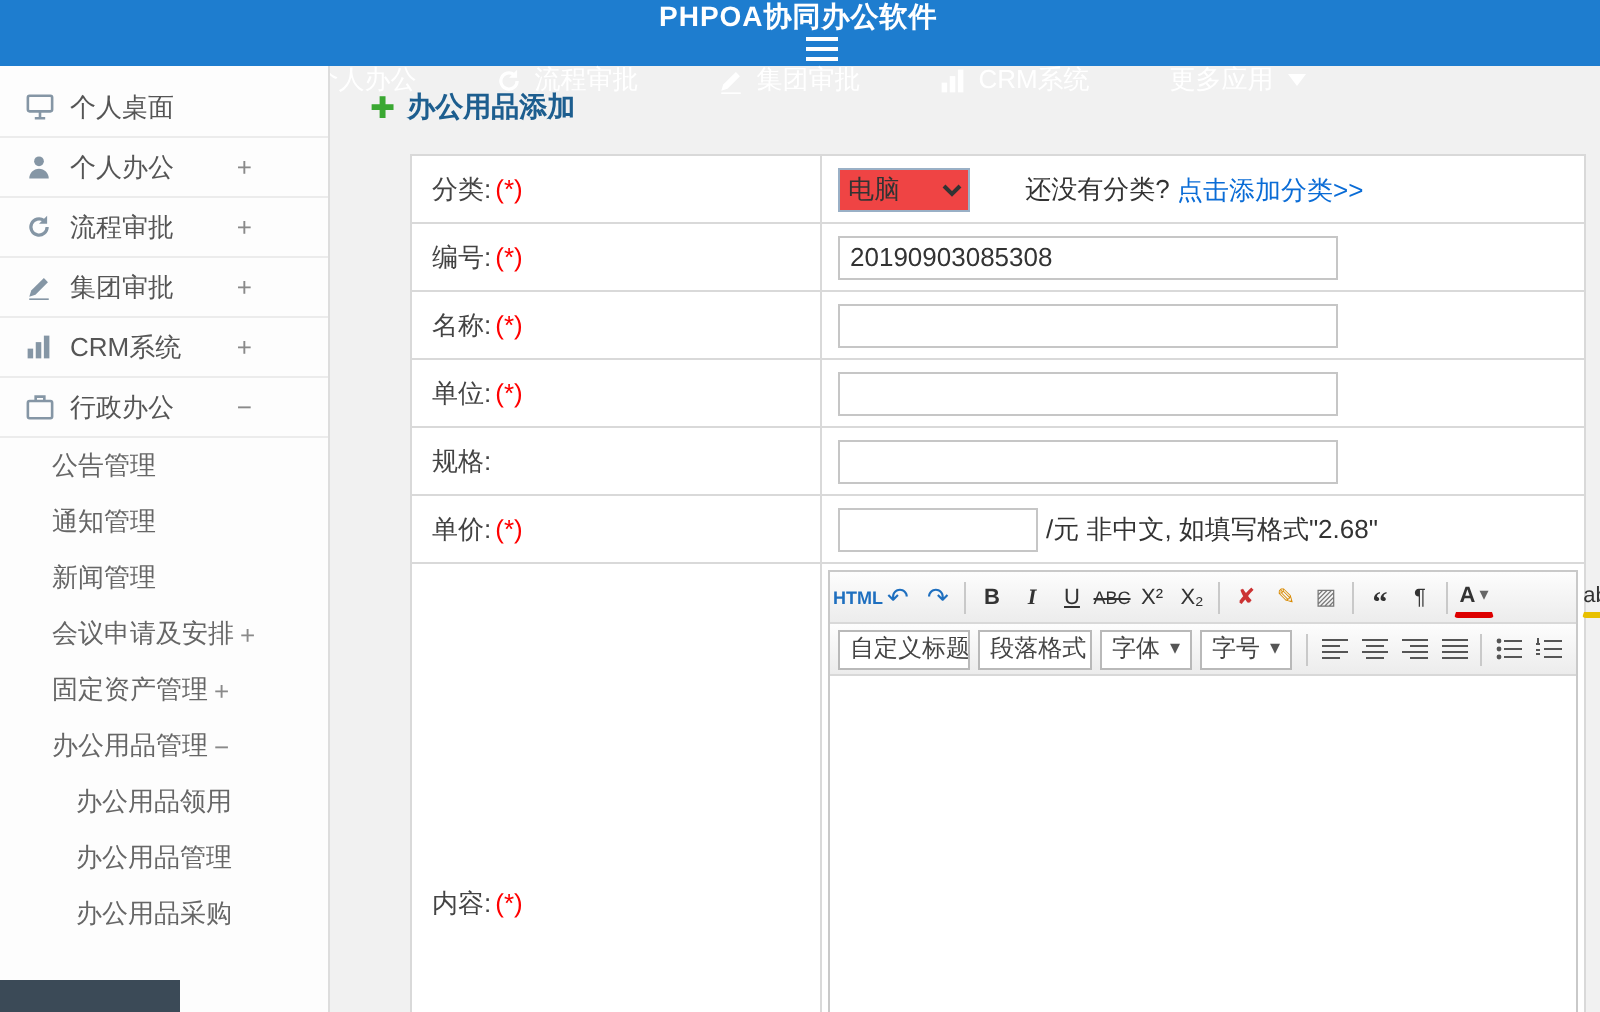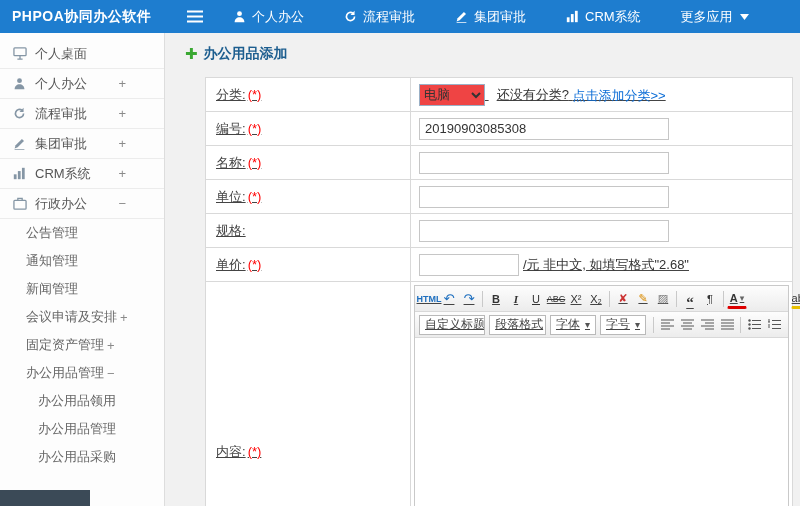--- a/index.html
+++ b/index.html
@@ -1,20 +1,20 @@
 <!DOCTYPE html>
 <html><head>
 <meta charset="utf-8">
 <style>
   * { box-sizing: border-box; margin: 0; padding: 0; }
   html,body { width: 800px; height: 506px; overflow: hidden; }
   body { font-family: "Liberation Sans", "DejaVu Sans", sans-serif; font-size: 13px; background:#f1f1f1; }
 
   
-  .navbar { height: 33px; background:#1e7dcf; display:flex; align-items:center; color:#fff; }
+  .navbar { height: 33px; background:#1e7dcf; display:flex; align-items:center; color:#fff;flex-direction:column; }
   .brand { width: 165px; padding-left: 12px; font-size: 14px; font-weight: bold; letter-spacing: .5px; }
   .hamburger { margin-left: 22px; display:flex; align-items:center; cursor:pointer; }
   .nav-items { display:flex; align-items:center; margin-left: 30px; }
   .nav-item { display:flex; align-items:center; margin-right: 40px; cursor:pointer; font-size: 13px; white-space:nowrap; }
   .nav-item .nicon { display:flex; align-items:center; margin-right: 6px; }
   .nav-item .caret { margin-left: 7px; display:flex; align-items:center; }
 
   
   .layout { display:flex; height: 473px; }
 
@@ -28,30 +28,30 @@
   .side-sub .inline-toggle { color:#8a8a8a; margin-left: 3px; }
   .side-sub2 { padding-left: 38px; }
   .side-bottom-bar { position:absolute; left:0; bottom:0; width: 90px; height: 16px; background:#3b4a57; }
 
   
   .main { flex:1; padding: 12px 0 0 20px; overflow:hidden; }
   .page-title { display:flex; align-items:center; font-size: 14px; font-weight:bold; color:#1d5e8f; }
   .page-title .plus { color:#3aa832; font-size: 15px; margin-right: 6px; font-weight:bold; }
 
   table.form { border-collapse: collapse; width: 588px; margin: 14px 0 0 20px; background:#fff; table-layout: fixed; }
-  table.form td { border: 1px solid #d9d9d9; font-size: 13px; color:#444; vertical-align: middle; text-decoration: underline; }
+  table.form td { border: 1px solid #d9d9d9; font-size: 13px; color:#444; vertical-align: middle; }
   td.lbl { width: 205px; padding-left: 10px; height: 34px; background:#fff; }
   td.val { padding: 5px 8px; }
   .req { color:#f00; margin-left: 2px; }
 
   input.txt { width: 250px; height: 22px; border: 1px solid #c6c6c6; padding: 2px 5px; font-size: 13px; color:#333;
               font-family: "Liberation Sans", "DejaVu Sans", sans-serif; background:#fff; }
   input.txt.small { width: 100px; }
   select.cat { height: 22px; min-width: 66px; border: 1px solid #9ab0c6; font-size: 13px; color:#333; background:#ef4444; }
-  .hint { margin-left: 8px; color:#333; }
+  .hint { margin-left: 24px; color:#333; }
   .link { color:#0a6cd6; cursor:pointer; text-decoration:none; }
   .price-suffix { margin-left: 4px; color:#333; }
 
   
   .editor { border: 1px solid #c9c9c9; background:#fff; width: 100%; }
   .toolbar { display:flex; align-items:center; padding: 2px 4px; background: linear-gradient(#fdfdfd, #ececec);
              border-bottom: 1px solid #d8d8d8; height: 26px; }
   .tb-btn { min-width: 20px; height: 20px; padding: 0 2px; display:flex; align-items:center; justify-content:center;
             font-size: 11px; color:#333; border: 1px solid transparent; border-radius: 2px; cursor:pointer; white-space:nowrap; }
   .sep { width: 1px; height: 16px; background:#c9c9c9; margin: 0 3px; flex:none; }

